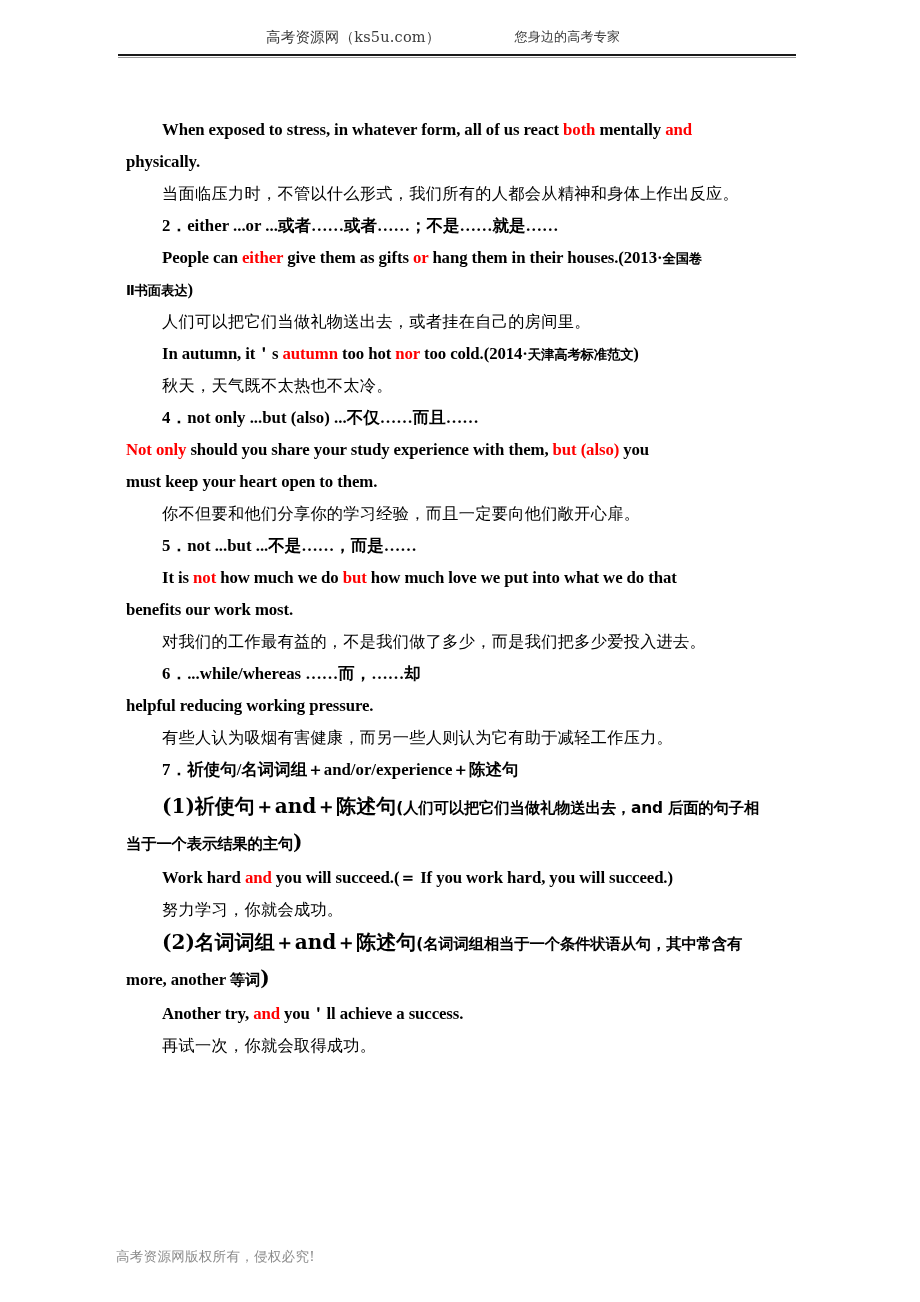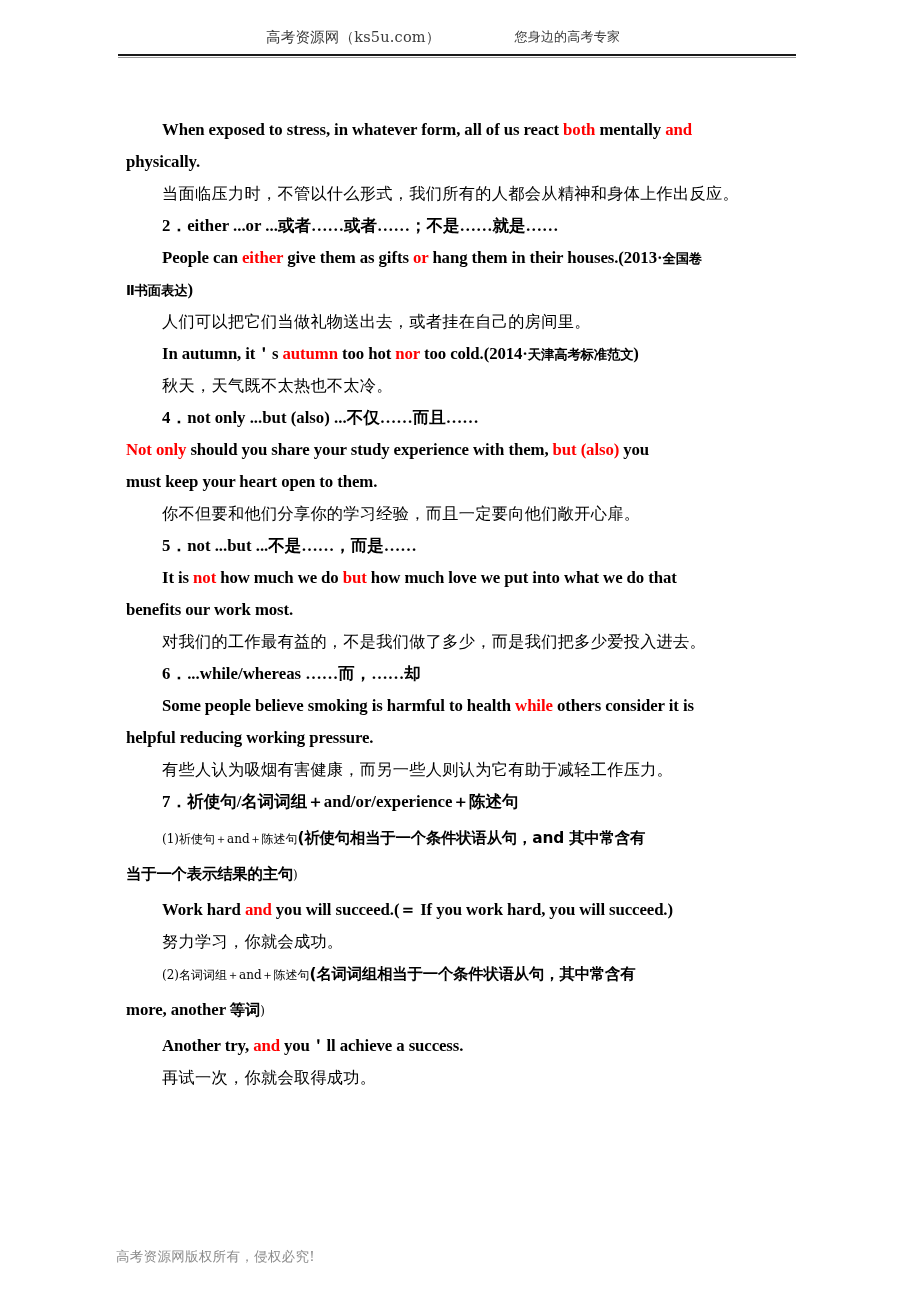--- a/index.html
+++ b/index.html
@@ -117,22 +117,22 @@
   
   .note-cjk {
     font-family: "DejaVu Sans", "Liberation Sans", sans-serif;
     font-weight: bold;
     font-size: 15.4px;
     letter-spacing: -0.2px;
   }
   
   .sub-cjk {
     font-family: "DejaVu Serif", "Liberation Serif", serif;
-    font-weight: normal;
-    font-size: 12px;
+    font-weight: bold;
+    font-size: 20px;
   }
 
   .hl { color: #FF0000; }
 
   .indent { padding-left: 36px; }
   .noindent { padding-left: 0; }
 
   
   .r-normal { height: 32px; }
   .r-tall   { height: 36px; }
@@ -195,29 +195,28 @@
     <div class="line r-normal indent"><span class="heading">5．</span><span class="heading">not ...but ...</span><span class="cjk">不是……，而是……</span></div>
 
     <div class="line r-normal indent"><span class="en">It is </span><span class="en hl">not</span><span class="en"> how much we do </span><span class="en hl">but</span><span class="en"> how much love we put into what we do that</span></div>
 
     <div class="line r-normal noindent"><span class="en">benefits our work most.</span></div>
 
     <div class="line r-normal indent"><span class="zh-trans">对我们的工作最有益的，不是我们做了多少，而是我们把多少爱投入进去。</span></div>
 
     <div class="line r-normal indent"><span class="heading">6．</span><span class="heading">...while/whereas </span><span class="cjk">……而，……却</span></div>
 
-    <div class="line r-normal indent"><span class="en">Some people believe smoking is harmful to health </span><span class="en hl">while</span><span class="en"> others consider it is</span></div>
 
     <div class="line r-normal noindent"><span class="en">helpful reducing working pressure.</span></div>
 
     <div class="line r-normal indent"><span class="zh-trans">有些人认为吸烟有害健康，而另一些人则认为它有助于减轻工作压力。</span></div>
 
     <div class="line r-tall indent"><span class="heading">7．</span><span class="cjk">祈使句/名词词组</span><span class="cjk">＋</span><span class="heading">and/or/experience</span><span class="cjk">＋</span><span class="cjk">陈述句</span></div>
 
-    <div class="line r-tall indent"><span class="sub-cjk">(1)祈使句＋and＋陈述句</span><span class="note-cjk">(祈使句相当于一个条件状语从句，and 其中常含有</span></div>
+    <div class="line r-tall indent"><span class="sub-cjk">(1)祈使句＋and＋陈述句</span><span class="note-cjk">(人们可以把它们当做礼物送出去，and 后面的句子相</span></div>
 
     <div class="line r-tall noindent"><span class="note-cjk">当于一个表示结果的主句</span><span class="sub-cjk">)</span></div>
 
     <div class="line r-normal indent"><span class="en">Work hard </span><span class="en hl">and</span><span class="en"> you will succeed.(＝ If you work hard, you will succeed.)</span></div>
 
     <div class="line r-normal indent"><span class="zh-trans">努力学习，你就会成功。</span></div>
 
     <div class="line r-tall indent"><span class="sub-cjk">(2)名词词组＋and＋陈述句</span><span class="note-cjk">(名词词组相当于一个条件状语从句，其中常含有</span></div>
 
     <div class="line r-tall noindent"><span class="en">more, another </span><span class="note-cjk">等词</span><span class="sub-cjk">)</span></div>

